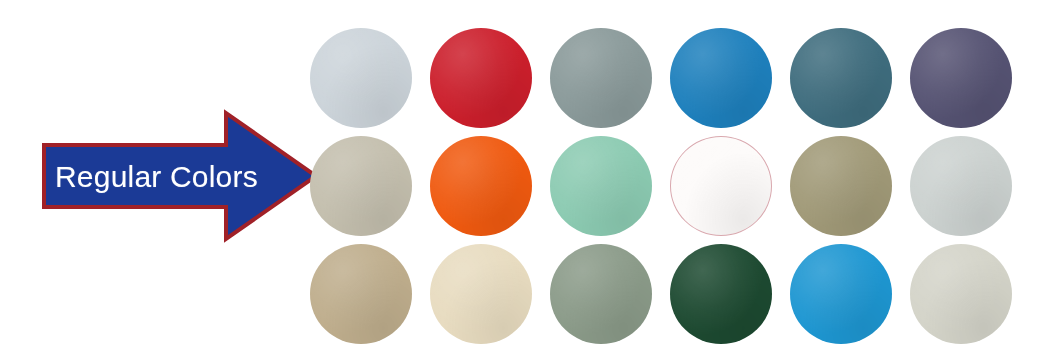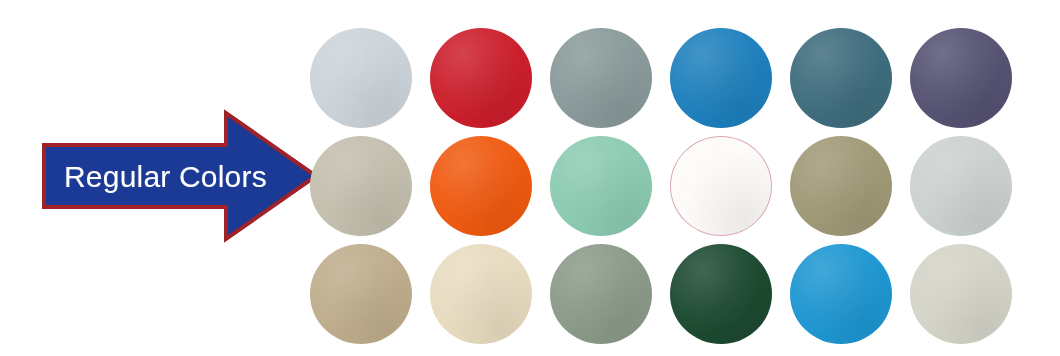--- a/index.html
+++ b/index.html
@@ -31,21 +31,21 @@
   #arrow-svg {
     position: absolute;
     left: 0;
     top: 0;
     width: 280px;
     height: 136px;
     display: block;
   }
   #arrow-label {
     position: absolute;
-    left: 24px;
+    left: 15px;
     top: 48px;
     width: 200px;
     height: 42px;
     line-height: 42px;
     text-align: center;
     color: #ffffff;
     font-size: 30px;
     font-family: "Liberation Sans", sans-serif;
     font-weight: 400;
     letter-spacing: 0.2px;

